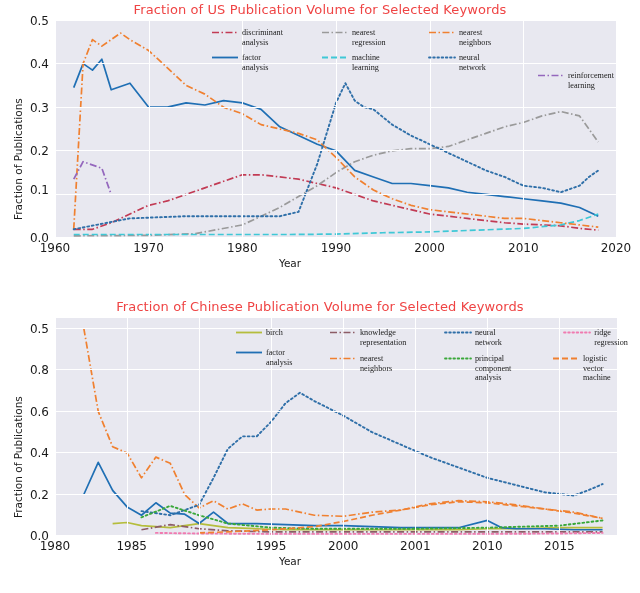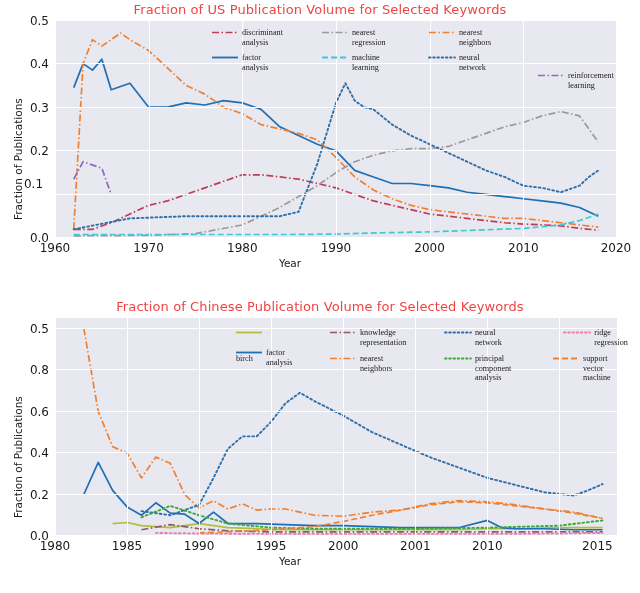--- a/index.html
+++ b/index.html
@@ -132,21 +132,21 @@
           <polyline points="18.73,67.58 28.10,43.60 37.47,50.14 46.83,39.24 56.20,69.76 74.93,63.22 93.67,87.20 112.40,87.20 131.13,82.84 149.87,85.02 168.60,80.66 187.33,82.84 206.07,89.38 224.80,106.82 243.53,115.54 262.27,124.26 281.00,130.80 299.73,150.42 318.47,156.96 337.20,163.50 355.93,163.50 374.67,165.68 393.40,167.86 412.13,172.22 430.87,174.40 449.60,176.58 468.33,178.76 487.07,180.94 505.80,183.12 524.53,187.48 543.27,196.20" fill="none" stroke="#1f6fb4" stroke-width="1.7" stroke-linejoin="round" stroke-linecap="butt"></polyline>
           <polyline points="18.73,215.82 93.67,215.38 140.50,213.64 187.33,204.92 206.07,196.20 224.80,187.48 243.53,176.58 262.27,165.68 281.00,152.60 299.73,141.70 318.47,135.16 337.20,130.80 355.93,128.62 374.67,128.62 393.40,126.44 412.13,119.90 430.87,113.36 449.60,106.82 468.33,102.46 487.07,95.92 505.80,91.56 524.53,95.92 543.27,122.08" fill="none" stroke="#9a9a9a" stroke-width="1.7" stroke-linejoin="round" stroke-linecap="butt" stroke-dasharray="7,2.5,1.5,2.5"></polyline>
           <polyline points="18.73,214.51 93.67,214.51 187.33,214.51 234.17,214.51 281.00,214.08 327.83,212.77 374.67,211.90 421.50,210.15 468.33,208.41 505.80,204.92 524.53,200.56 543.27,194.02" fill="none" stroke="#3fc8d6" stroke-width="1.7" stroke-linejoin="round" stroke-linecap="butt" stroke-dasharray="6,3"></polyline>
           <polyline points="18.73,209.28 28.10,43.60 37.47,19.62 46.83,26.16 56.20,19.62 65.57,13.08 74.93,19.62 93.67,30.52 112.40,47.96 131.13,65.40 149.87,74.12 168.60,87.20 187.33,93.74 206.07,104.64 224.80,109.00 243.53,113.36 262.27,119.90 281.00,137.34 299.73,156.96 318.47,170.04 337.20,178.76 355.93,185.30 374.67,189.66 393.40,191.84 412.13,194.02 430.87,196.20 449.60,198.38 468.33,198.38 487.07,200.56 505.80,202.74 524.53,204.92 543.27,207.10" fill="none" stroke="#f08030" stroke-width="1.7" stroke-linejoin="round" stroke-linecap="butt" stroke-dasharray="7,2.5,1.5,2.5"></polyline>
           <polyline points="18.73,209.28 74.93,198.38 131.13,196.20 187.33,196.20 224.80,196.20 243.53,191.84 262.27,143.88 281.00,82.84 290.37,63.22 299.73,80.66 309.10,87.20 318.47,89.38 337.20,104.64 355.93,115.54 374.67,124.26 393.40,132.98 412.13,141.70 430.87,150.42 449.60,156.96 468.33,165.68 487.07,167.86 505.80,172.22 524.53,165.68 533.90,156.96 543.27,150.42" fill="none" stroke="#2f6fa8" stroke-width="1.9" stroke-linejoin="round" stroke-linecap="round" stroke-dasharray="1.8,2.8"></polyline>
           <polyline points="18.73,159.14 28.10,141.70 46.83,148.24 56.20,174.40" fill="none" stroke="#9467bd" stroke-width="1.7" stroke-linejoin="round" stroke-linecap="butt" stroke-dasharray="7,2.5,1.5,2.5"></polyline>
         </svg>
     </div>
 
     <div class="tick-label y" style="left:18px; top:231px; width:31px;">0.0</div>
-    <div class="tick-label y" style="left:18px; top:177px; width:31px;text-align:center;">0.1</div>
+    <div class="tick-label y" style="left:18px; top:183px; width:31px;">0.1</div>
     <div class="tick-label y" style="left:18px; top:144.2px; width:31px;">0.2</div>
     <div class="tick-label y" style="left:18px; top:100.8px; width:31px;">0.3</div>
     <div class="tick-label y" style="left:18px; top:57.4px; width:31px;">0.4</div>
     <div class="tick-label y" style="left:18px; top:14px; width:31px;">0.5</div>
 
     <div class="tick-label x" style="left:35px; top:241px; width:40px;">1960</div>
     <div class="tick-label x" style="left:128.6px; top:241px; width:40px;">1970</div>
     <div class="tick-label x" style="left:222.3px; top:241px; width:40px;">1980</div>
     <div class="tick-label x" style="left:316px; top:241px; width:40px;">1990</div>
     <div class="tick-label x" style="left:409.6px; top:241px; width:40px;">2000</div>
@@ -255,33 +255,33 @@
     </div>
 
     <div class="tick-label y" style="left:18px; top:244px; width:31px;">0.0</div>
     <div class="tick-label y" style="left:18px; top:202.5px; width:31px;">0.2</div>
     <div class="tick-label y" style="left:18px; top:161px; width:31px;">0.4</div>
     <div class="tick-label y" style="left:18px; top:119.5px; width:31px;">0.6</div>
     <div class="tick-label y" style="left:18px; top:78px; width:31px;">0.8</div>
     <div class="tick-label y" style="left:18px; top:36.5px; width:31px;">0.5</div>
 
     <div class="tick-label x" style="left:35px; top:254px; width:40px;">1980</div>
-    <div class="tick-label x" style="left:107px; top:254px; width:40px;">1985</div>
+    <div class="tick-label x" style="left:107px; top:254px; width:40px;text-align:right;">1985</div>
     <div class="tick-label x" style="left:179.1px; top:254px; width:40px;">1990</div>
     <div class="tick-label x" style="left:251.1px; top:254px; width:40px;">1995</div>
     <div class="tick-label x" style="left:323.2px; top:254px; width:40px;">2000</div>
     <div class="tick-label x" style="left:395.3px; top:254px; width:40px;">2001</div>
     <div class="tick-label x" style="left:467.3px; top:254px; width:40px;">2010</div>
-    <div class="tick-label x" style="left:539.4px; top:254px; width:40px;margin-left:38px;">2015</div>
+    <div class="tick-label x" style="left:539.4px; top:254px; width:40px;">2015</div>
 
     <div class="axis-label-x" style="left:290px; top:270px; width:60px; margin-left:-30px;">Year</div>
     <div class="axis-label-y" style="left:12px; top:233px;">Fraction of Publications</div>
 
     <div class="legend">
-      <div class="legend-row" style="left:228px; top:42px; width:80px;flex-direction:column;">
+      <div class="legend-row" style="left:228px; top:42px; width:80px;">
         <span class="legend-key">
           <svg width="26" height="11">
               <line x1="0" y1="5.5" x2="26" y2="5.5" stroke="#b5bd3c" stroke-width="1.8"></line>
             </svg>
         </span>
         <span class="legend-text">birch</span>
       </div>
       <div class="legend-row" style="left:228px; top:62px; width:80px;">
         <span class="legend-key">
           <svg width="26" height="11">
@@ -336,20 +336,20 @@
         </span>
         <span class="legend-text">ridge
 regression</span>
       </div>
       <div class="legend-row" style="left:545px; top:68px; width:86px;">
         <span class="legend-key">
           <svg width="26" height="11">
               <line x1="0" y1="5.5" x2="26" y2="5.5" stroke="#f08030" stroke-width="1.8" stroke-dasharray="6,3"></line>
             </svg>
         </span>
-        <span class="legend-text">support
+        <span class="legend-text">logistic
 vector
 machine</span>
       </div>
     </div>
   </div>
 
 </div>
 
 </body></html>

